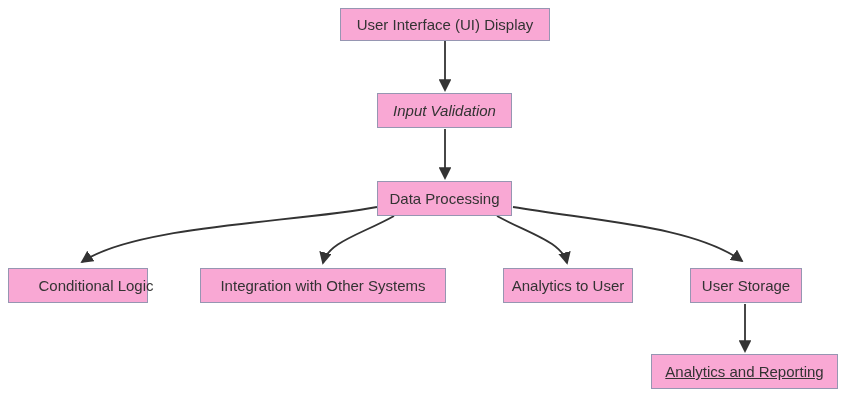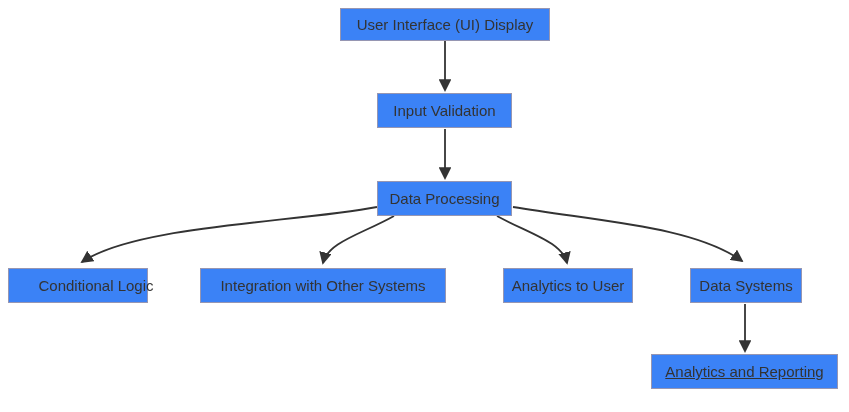--- a/index.html
+++ b/index.html
@@ -27,32 +27,32 @@
     fill: none;
     stroke: #333333;
     stroke-width: 1.8;
   }
   .node {
     position: absolute;
     box-sizing: border-box;
     display: flex;
     align-items: center;
     justify-content: center;
-    background: #3b82f6;
+    background: #f9a8d4;
     border: 1px solid #9696b2;
     color: #333333;
     font-size: 15px;
     line-height: 1;
     white-space: nowrap;
   }
   .node span { pointer-events: none; }
 
   
   .n-ui-display        { left: 340px; top: 8px;   width: 210px; height: 33px; }
-  .n-input-validation  { left: 377px; top: 93px;  width: 135px; height: 35px; }
+  .n-input-validation  { left: 377px; top: 93px;  width: 135px; height: 35px; font-style: italic; }
   .n-data-processing   { left: 377px; top: 181px; width: 135px; height: 35px; }
   .n-conditional-logic { left: 8px;   top: 268px; width: 140px; height: 35px; padding-left: 36px; }
   .n-integration       { left: 200px; top: 268px; width: 246px; height: 35px; }
   .n-feedback          { left: 503px; top: 268px; width: 130px; height: 35px; }
   .n-data-storage      { left: 690px; top: 268px; width: 112px; height: 35px; }
   .n-analytics         { left: 651px; top: 354px; width: 187px; height: 35px; text-decoration: underline; }
 </style>
 </head>
 <body>
 
@@ -92,20 +92,20 @@
 
   <div class="node n-integration">
     <span>Integration with Other Systems</span>
   </div>
 
   <div class="node n-feedback">
     <span>Analytics to User</span>
   </div>
 
   <div class="node n-data-storage">
-    <span>Data Systems</span>
+    <span>User Storage</span>
   </div>
 
   <div class="node n-analytics">
     <span>Analytics and Reporting</span>
   </div>
 
 </div>
 
 </body></html>

